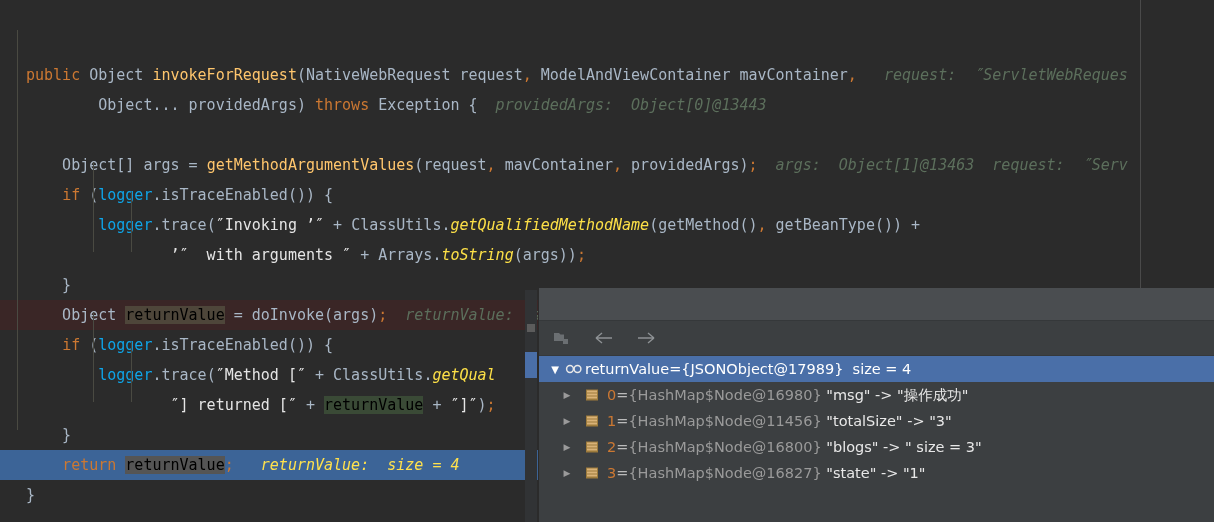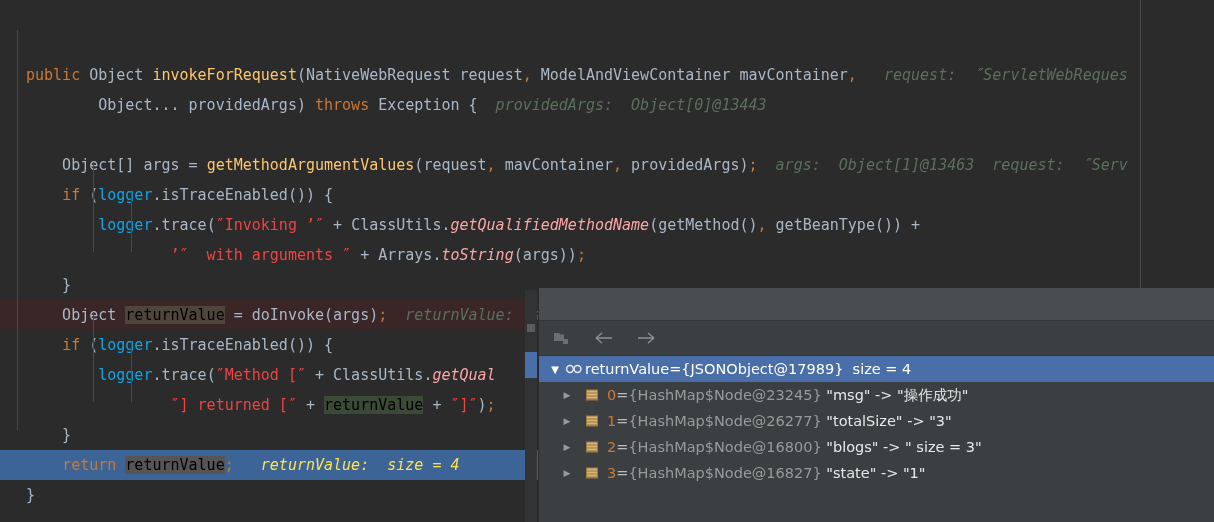--- a/index.html
+++ b/index.html
@@ -27,22 +27,22 @@
   #margin-guide{
     position:absolute;left:1140px;top:0;width:1px;height:290px;
     background:#4a4a4a;z-index:2;
   }
 
   
   .kw{color:#cc7832;}
   .pln{color:#a9b7c6;}
   .mth{color:#ffc66d;}
   .fld{color:#0ea5e9;}
-  .str{color:#ef4444;margin-top:16px;}
-  .stam{color:#fca5a5;font-style:italic;}
+  .str{color:#e5e5e5;margin-top:16px;}
+  .stam{color:#fde047;font-style:italic;}
   .pun{color:#a9b7c6;}
   .semi{color:#cc7832;}
   .hint{color:#5c6f5c;font-style:italic;}
   .hintsel{color:#ffe14d;font-style:italic;}
   .hl-ident{background:#4e463a;}
   .hl-green{background:#3a4a36;}
   .hl-grey{background:#555555;}
 
   
   #debug-panel{
@@ -138,37 +138,37 @@
           <span class="ticon" style="margin-left:6px;">
             <svg width="14" height="14" viewBox="0 0 14 14">
               <rect x="1" y="1.5" width="12" height="11" fill="#9d7b3c"></rect>
               <rect x="2" y="2.5" width="10" height="2" fill="#d9b277"></rect>
               <rect x="2" y="5.5" width="10" height="2" fill="#d9b277"></rect>
               <rect x="2" y="8.5" width="10" height="2" fill="#d9b277"></rect>
             </svg>
           </span>
           <span class="tidx" style="margin-left:4px;">0</span>
           <span class="tdim"> = </span>
-          <span class="tref">{HashMap$Node@23245}</span>
+          <span class="tref">{HashMap$Node@16980}</span>
           <span class="tval">&nbsp;"msg" -&gt; "操作成功"</span>
         </div>
         <div class="trow">
           <span class="tindent"></span>
           <span class="tw" style="color:#9a9a9a;font-size:9px;">▶</span>
           <span class="ticon" style="margin-left:6px;">
             <svg width="14" height="14" viewBox="0 0 14 14">
               <rect x="1" y="1.5" width="12" height="11" fill="#9d7b3c"></rect>
               <rect x="2" y="2.5" width="10" height="2" fill="#d9b277"></rect>
               <rect x="2" y="5.5" width="10" height="2" fill="#d9b277"></rect>
               <rect x="2" y="8.5" width="10" height="2" fill="#d9b277"></rect>
             </svg>
           </span>
           <span class="tidx" style="margin-left:4px;">1</span>
           <span class="tdim"> = </span>
-          <span class="tref">{HashMap$Node@26277}</span>
+          <span class="tref">{HashMap$Node@11456}</span>
           <span class="tval">&nbsp;"totalSize" -&gt; "3"</span>
         </div>
         <div class="trow">
           <span class="tindent"></span>
           <span class="tw" style="color:#9a9a9a;font-size:9px;">▶</span>
           <span class="ticon" style="margin-left:6px;">
             <svg width="14" height="14" viewBox="0 0 14 14">
               <rect x="1" y="1.5" width="12" height="11" fill="#9d7b3c"></rect>
               <rect x="2" y="2.5" width="10" height="2" fill="#d9b277"></rect>
               <rect x="2" y="5.5" width="10" height="2" fill="#d9b277"></rect>

